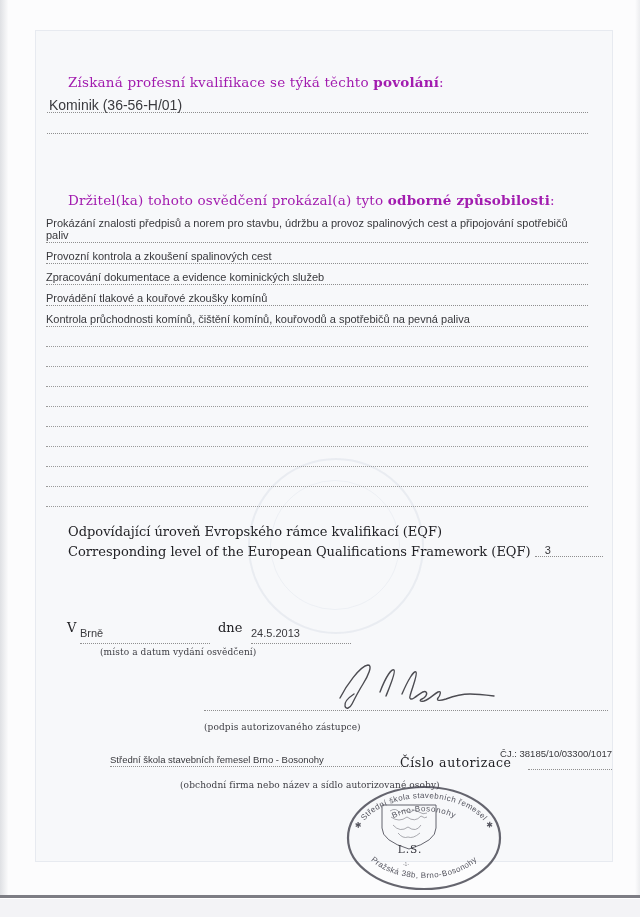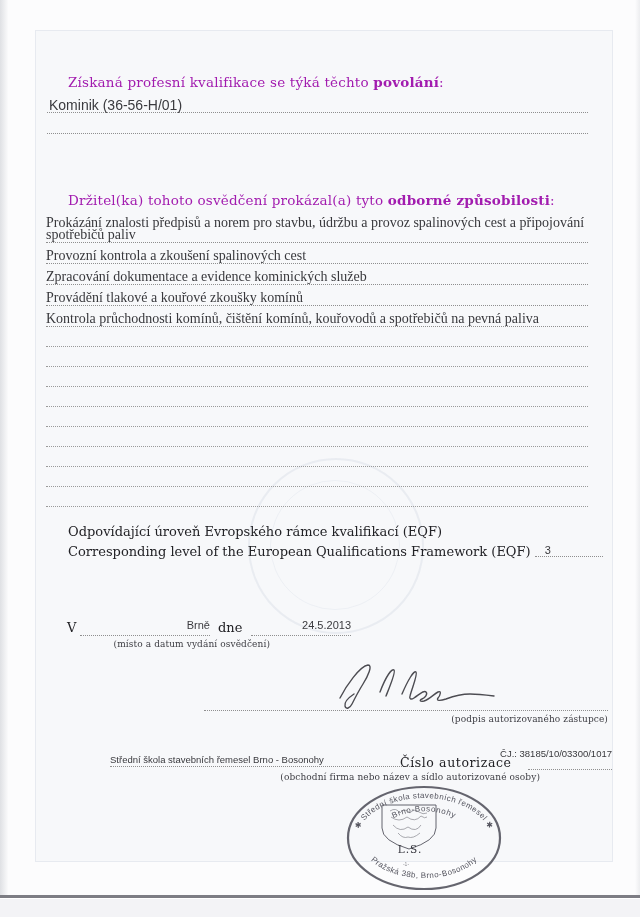--- a/index.html
+++ b/index.html
@@ -19,30 +19,30 @@
               background:linear-gradient(270deg,rgba(148,153,164,0.15),rgba(148,153,164,0));}
   .page-edge{left:0;top:895px;width:640px;height:3px;background:#7d7d84;}
   .below-page{left:0;top:898px;width:640px;height:19px;background:#f3f3f6;border-top:1px solid #ffffff;}
   
   .title{font-size:13.5px;letter-spacing:0.2px;color:#a21caf;margin-top:18px;}
   .title b{letter-spacing:0.2px;}
   .val{font-family:"Liberation Sans", sans-serif;color:#3a3a3e;}
   .dotted{border-bottom:1px dotted #8f8f8f;}
   .fieldline{display:flex;align-items:flex-end;}
   .fieldline .val{font-size:14px;line-height:13px;padding-left:2px;}
-  .comp-row{font-family:Liberation Serif, serif;font-size:14px;line-height:12px;
+  .comp-row{font-family:Liberation Sans, sans-serif;font-size:11px;line-height:12px;
             color:#38383c;border-bottom:1px dotted #8f8f8f;padding-bottom:1px;margin-bottom:7px;}
   .empty-row{height:19px;border-bottom:1px dotted #9a9a9a;}
   .eqf{font-size:13px;line-height:20px;color:#222226;}
   .eqf-field{display:inline-block;width:58px;border-bottom:1px dotted #8f8f8f;
              font-family:"Liberation Sans", sans-serif;font-size:11px;line-height:12px;
              padding-left:10px;transform:translateY(-2px);color:#3a3a3e;}
   .caption{font-size:9px;color:#3c3c42;letter-spacing:0.1px;}
   .serif-label{font-size:13px;color:#222226;}
-  .center{text-align:right;}
+  .center{text-align:left;margin-top:8px;}
   .auth-label{font-size:12.5px;letter-spacing:0.6px;color:#222226;}
   .small-val{font-family:"Liberation Sans", sans-serif;font-size:9.5px;color:#38383c;}
 </style>
 </head>
 <body>
 
 <div class="canvas">
 
   <div class="abs frame"></div>
   <div class="abs wm1"></div>

